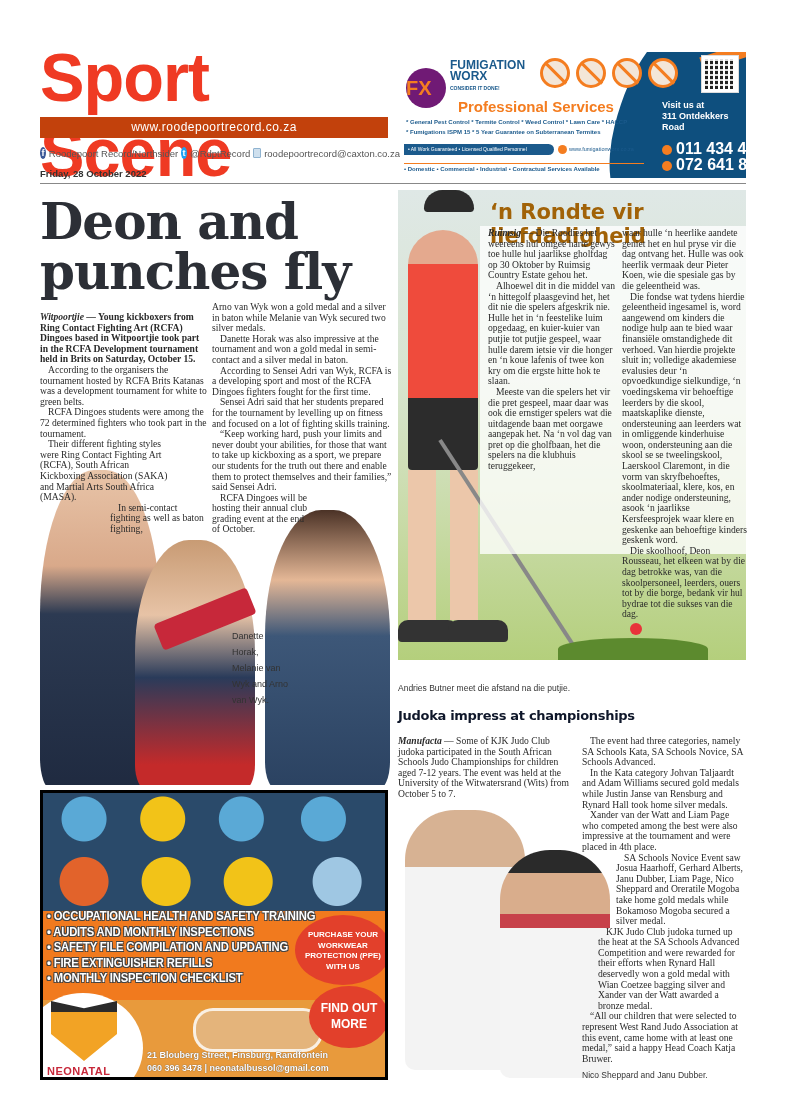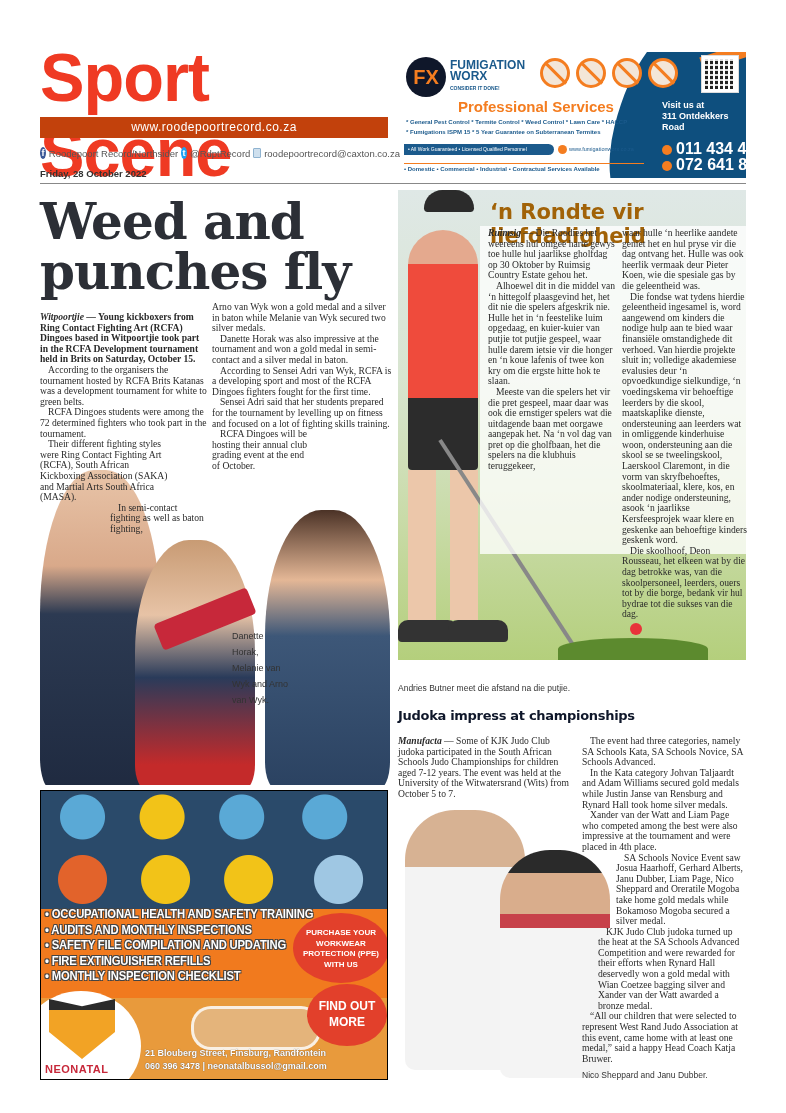--- a/index.html
+++ b/index.html
@@ -32,21 +32,21 @@
     position: absolute; left: 40px; top: 168px; width: 706px; height: 16px;
     font-family: "Liberation Sans", sans-serif; font-weight: bold; font-size: 9.5px; color: #333;
     border-bottom: 1px solid #888;
   }
 
   
   .fumi-ad { position: absolute; left: 400px; top: 52px; width: 346px; height: 126px; background: #fff; overflow: hidden; font-family: "Liberation Sans", sans-serif; }
   .fumi-blue { position: absolute; left: 250px; top: 0; width: 96px; height: 126px; background: #0e4f7e; }
   .fumi-curve { position: absolute; left: 218px; top: -30px; width: 80px; height: 190px; background: #0e4f7e; border-radius: 60% 0 0 40%; transform: rotate(14deg); }
   .fumi-orange-swoosh { position: absolute; left: 300px; top: -4px; width: 60px; height: 14px; background: #f47d20; transform: rotate(-18deg); }
-  .fx-logo { position: absolute; left: 6px; top: 5px; width: 40px; height: 40px; border-radius: 50%; background: #0f172a; color: #f47d20; font-weight: bold; font-size: 20px; line-height: 40px; text-align: center; }
+  .fx-logo { position: absolute; left: 6px; top: 16px; width: 40px; height: 40px; border-radius: 50%; background: #701a75; color: #f47d20; font-weight: bold; font-size: 20px; line-height: 40px; }
   .fumi-name { position: absolute; left: 50px; top: 8px; font-weight: bold; font-size: 12px; line-height: 11px; color: #1b5a8c; }
   .fumi-tag { position: absolute; left: 50px; top: 33px; font-size: 5px; font-weight: bold; color: #1b5a8c; }
   .pests { position: absolute; left: 140px; top: 6px; display: flex; gap: 6px; }
   .pest { width: 30px; height: 30px; border-radius: 50%; border: 3px solid #f47d20; background: #f3e6d8; position: relative; }
   .pest::after { content: ""; position: absolute; left: 11px; top: -3px; width: 3px; height: 30px; background: #f47d20; transform: rotate(-45deg); }
   .qr { position: absolute; left: 302px; top: 4px; width: 36px; height: 36px; background:
         repeating-linear-gradient(90deg, #222 0 3px, #fff 3px 5px), #fff; border: 3px solid #fff; box-shadow: 0 0 0 1px #ddd; }
   .qr-inner { position:absolute; inset:0; background: repeating-linear-gradient(0deg, transparent 0 3px, rgba(255,255,255,0.85) 3px 5px); }
   .prof-services { position: absolute; left: 58px; top: 46px; font-weight: bold; font-size: 15px; color: #f47d20; }
   .svc-line { position: absolute; left: 6px; font-size: 6px; font-weight: bold; color: #1b5a8c; white-space: nowrap; }
@@ -101,21 +101,21 @@
   
   .judo-headline { position: absolute; left: 398px; top: 703px; font-family: "DejaVu Sans", sans-serif; font-size: 13px; line-height: 26px; color: #0f172a; letter-spacing: -0.3px; }
   .judo-col1 { position: absolute; left: 398px; top: 736px; width: 180px; font-family: Liberation Serif, serif; }
   .judo-col2 { position: absolute; left: 582px; top: 736px; width: 164px; }
   .judo-photo { position: absolute; left: 405px; top: 790px; width: 210px; height: 288px; overflow: hidden; }
   .judo-gi1 { position: absolute; left: 0; top: 20px; width: 120px; height: 260px; background: linear-gradient(180deg, #d7b293 0 22%, #f3f3f3 22% 100%); border-radius: 50px 50px 10px 10px; }
   .judo-gi2 { position: absolute; left: 95px; top: 60px; width: 110px; height: 228px; background: linear-gradient(180deg, #2a2a2a 0 10%, #d9ad8c 10% 28%, #c7414a 28% 34%, #f4f4f4 34% 100%); border-radius: 50px 50px 10px 10px; }
   .judo-caption { position: absolute; left: 582px; top: 1070px; font-family: "Liberation Sans", sans-serif; font-size: 8.5px; color: #333; }
 
   
-  .neo-ad { position: absolute; left: 40px; top: 790px; width: 348px; height: 290px; overflow: hidden; border: 1px solid #000000; font-family: "Liberation Sans", sans-serif; }
+  .neo-ad { position: absolute; left: 40px; top: 790px; width: 348px; height: 290px; overflow: hidden; border: 3px solid #000000; font-family: "Liberation Sans", sans-serif; }
   .neo-helmets { position: absolute; left: 0; top: 0; width: 100%; height: 118px;
     background:
       radial-gradient(circle at 12% 22%, #5aa9d6 0 22px, transparent 23px),
       radial-gradient(circle at 35% 22%, #f2c318 0 22px, transparent 23px),
       radial-gradient(circle at 58% 22%, #5aa9d6 0 22px, transparent 23px),
       radial-gradient(circle at 82% 22%, #5aa9d6 0 22px, transparent 23px),
       radial-gradient(circle at 12% 75%, #e2632b 0 24px, transparent 25px),
       radial-gradient(circle at 36% 75%, #f2c318 0 24px, transparent 25px),
       radial-gradient(circle at 60% 75%, #f2c318 0 24px, transparent 25px),
       radial-gradient(circle at 86% 75%, #9fc7e3 0 24px, transparent 25px),
@@ -176,21 +176,21 @@
   <div class="fumi-visit">
     <div>Visit us at</div>
     <div>311 Ontdekkers</div>
     <div>Road</div>
   </div>
   <div class="fumi-phone p1"><span class="ph-icon"></span><span>011 434 4212</span></div>
   <div class="fumi-phone p2"><span class="ph-icon"></span><span>072 641 8808</span></div>
 </div>
 
 <h1 class="headline-main">
-  <div>Weed and</div>
+  <div>Deon and</div>
   <div>punches fly</div>
 </h1>
 
 <div class="kb-photo">
   <div class="figure kb-girl1"></div>
   <div class="figure kb-boy"></div>
   <div class="figure kb-girl2"></div>
   <div class="kb-baton"></div>
 </div>
 
@@ -199,20 +199,21 @@
   <p>According to the organisers the tournament hosted by RCFA Brits Katanas was a development tournament for white to green belts.</p>
   <p>RCFA Dingoes students were among the 72 determined fighters who took part in the tournament.</p>
   <p style="width:130px">Their different fighting styles were Ring Contact Fighting Art (RCFA), South African Kickboxing Association (SAKA) and Martial Arts South Africa (MASA).</p>
   <p style="margin-left:70px">In semi-contact fighting as well as baton fighting,</p>
 </div>
 <div class="kb-col2 body-text">
   <p class="lead">Arno van Wyk won a gold medal and a silver in baton while Melanie van Wyk secured two silver medals.</p>
   <p>Danette Horak was also impressive at the tournament and won a gold medal in semi-contact and a silver medal in baton.</p>
   <p>According to Sensei Adri van Wyk, RCFA is a developing sport and most of the RCFA Dingoes fighters fought for the first time.</p>
   <p>Sensei Adri said that her students prepared for the tournament by levelling up on fitness and focused on a lot of fighting skills training.</p>
+  <p>“Keep working hard, push your limits and never doubt your abilities, for those that want to take up kickboxing as a sport, we prepare our students for the truth out there and enable them to protect themselves and their families,” said Sensei Adri.</p>
   <p style="width:100px">RCFA Dingoes will be hosting their annual club grading event at the end of October.</p>
 </div>
 <div class="kb-caption">Danette Horak, Melanie van Wyk and Arno van Wyk.</div>
 
 <div class="golf-photo">
   <div class="golfer-cap"></div>
   <div class="golfer-body"></div>
   <div class="golfer-legs"></div>
   <div class="golf-shoe" style="left:0"></div>
   <div class="golf-shoe" style="left:50px"></div>

